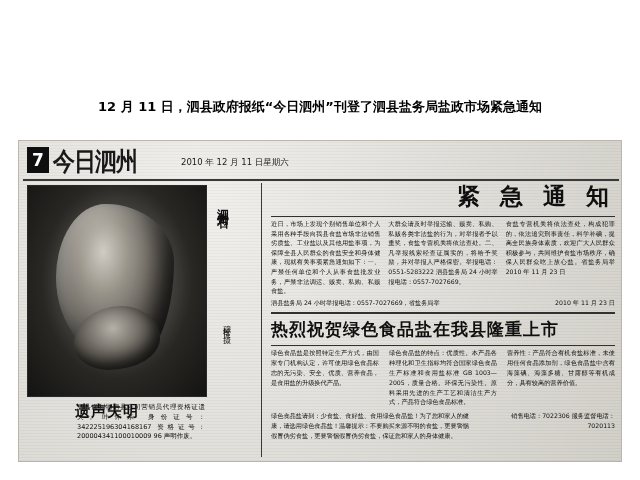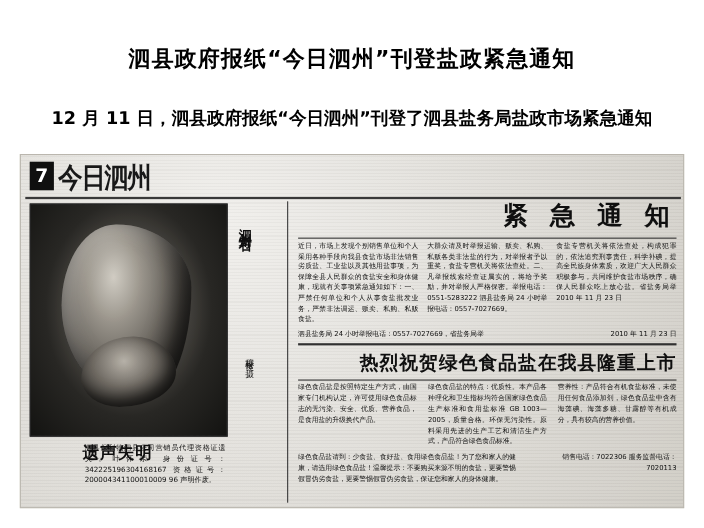--- a/index.html
+++ b/index.html
@@ -14,21 +14,21 @@
   .title{
     position:absolute;left:0;top:40px;width:640px;
     text-align:center;
     font-size:20px;font-weight:bold;color:#000;
     letter-spacing:1px;
     font-family:"DejaVu Sans","Liberation Sans",sans-serif;
   }
   .subtitle{
     position:absolute;left:0;top:98px;width:640px;
     text-align:center;
-    font-size:16px;font-weight:bold;color:#000;
+    font-size:13px;font-weight:bold;color:#000;
   }
 
   
   .scan{
     position:absolute;left:18px;top:140px;width:604px;height:322px;
     background:#dcd9d2;
     border:1px solid #b9b5ad;
     box-sizing:border-box;
     overflow:hidden;
     filter:contrast(1.02);
@@ -128,21 +128,21 @@
     font-size:6.2px;color:#111;line-height:1.55;text-align:justify;
   }
   .cols .col{flex:1;}
   .sign{
     margin-top:3px;display:flex;justify-content:space-between;
     font-size:6.2px;color:#111;
   }
   .sign .s2{text-align:right;}
 
   .headline2{
-    margin-top:8px;text-align:right;
+    margin-top:8px;text-align:left;
     font-size:17px;font-weight:bold;color:#111;letter-spacing:1px;
     font-family:"DejaVu Serif","Liberation Serif",serif;
   }
   .cols2{
     position:relative;margin-top:6px;
     display:flex;gap:10px;
     font-size:6.2px;color:#111;line-height:1.6;text-align:justify;
   }
   .cols2 .col{flex:1;}
   .tail{
@@ -150,29 +150,29 @@
   }
   .tail .tl{float:left;width:58%;}
   .tail .tr{float:right;width:38%;text-align:right;}
   .clear{clear:both;}
 </style>
 </head>
 <body>
 
 <div class="page">
 
-  <div class="title">泗县政府报纸“今日泗州”刊登盐政紧急通知</div>
   <div class="subtitle">12 月 11 日，泗县政府报纸“今日泗州”刊登了泗县盐务局盐政市场紧急通知</div>
 
   <div class="scan">
 
     <div class="masthead">
       <div class="mh-num">7</div>
       <div class="mh-name">今日泗州</div>
     </div>
+    <div class="mh-date" style="left:162px;top:16px;position:absolute;">2010 年 12 月 11 日星期六</div>
 
     <div class="rule-h" style="left:4px;top:38px;width:596px;height:2px;"></div>
     <div class="rule-v" style="left:242px;top:42px;width:1px;height:274px;"></div>
 
     <div class="photo">
       <div class="stone"></div>
       <div class="stone2"></div>
     </div>
     <div class="photo-label">泗州奇石</div>
     <div class="photo-label2">穆松良 摄</div>

